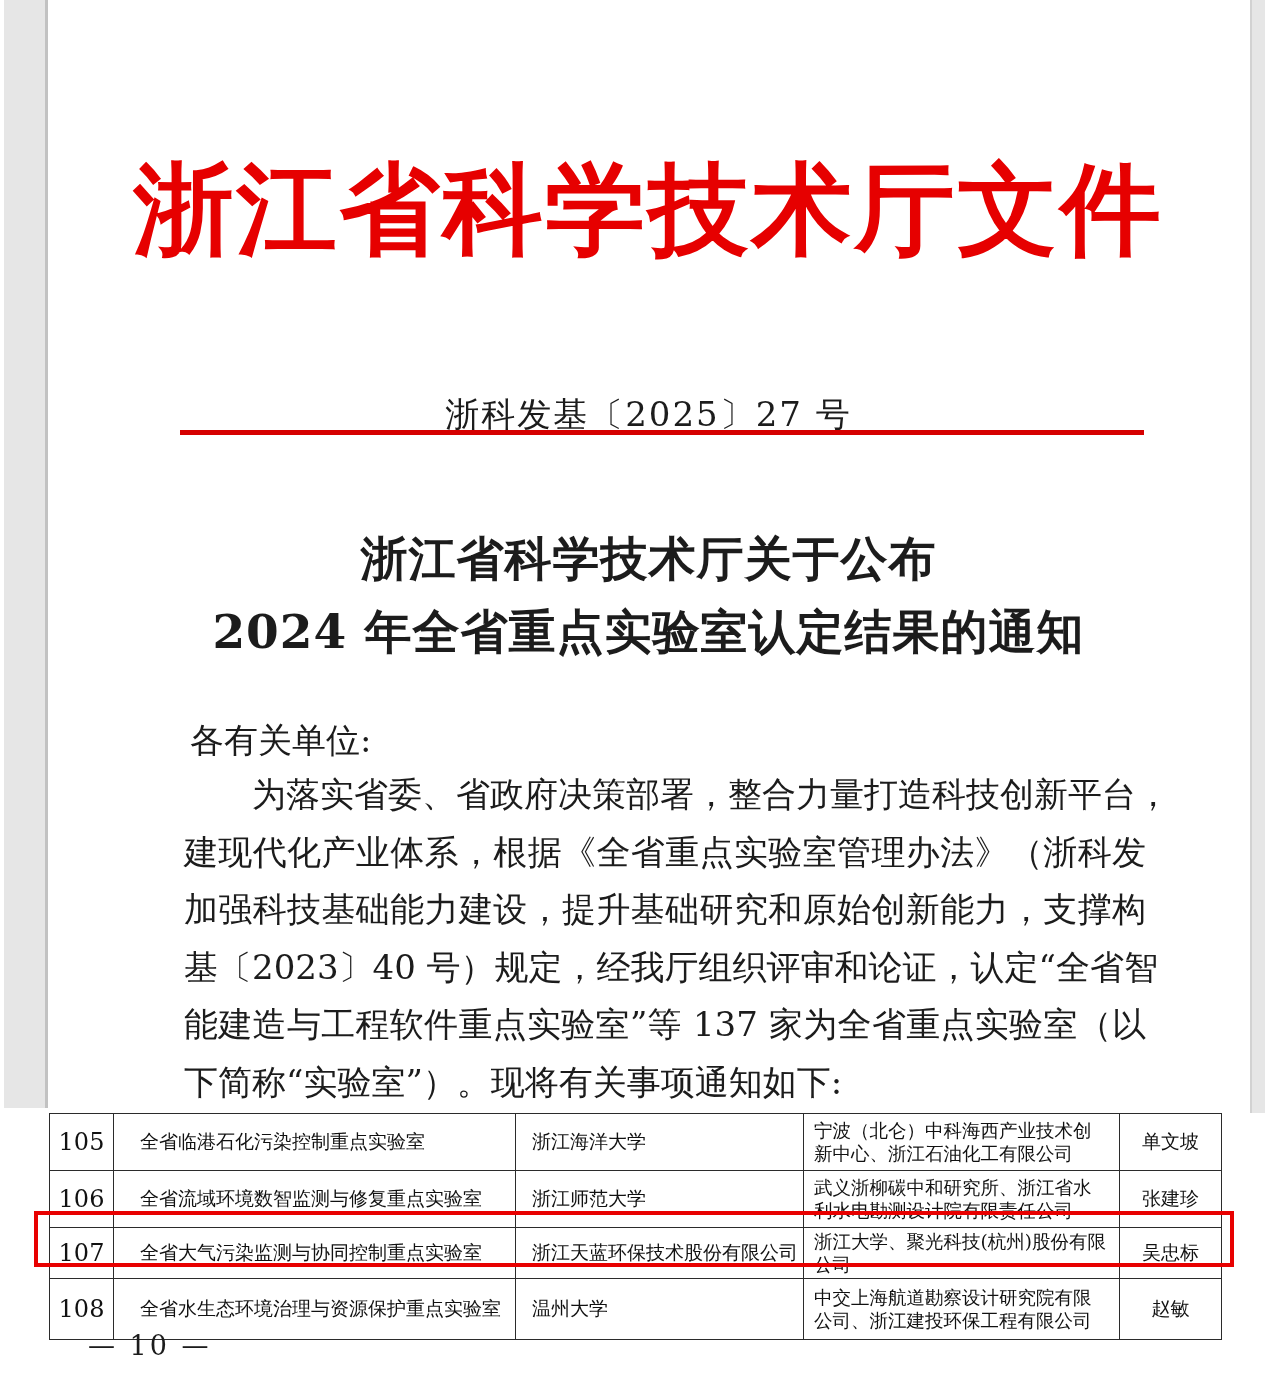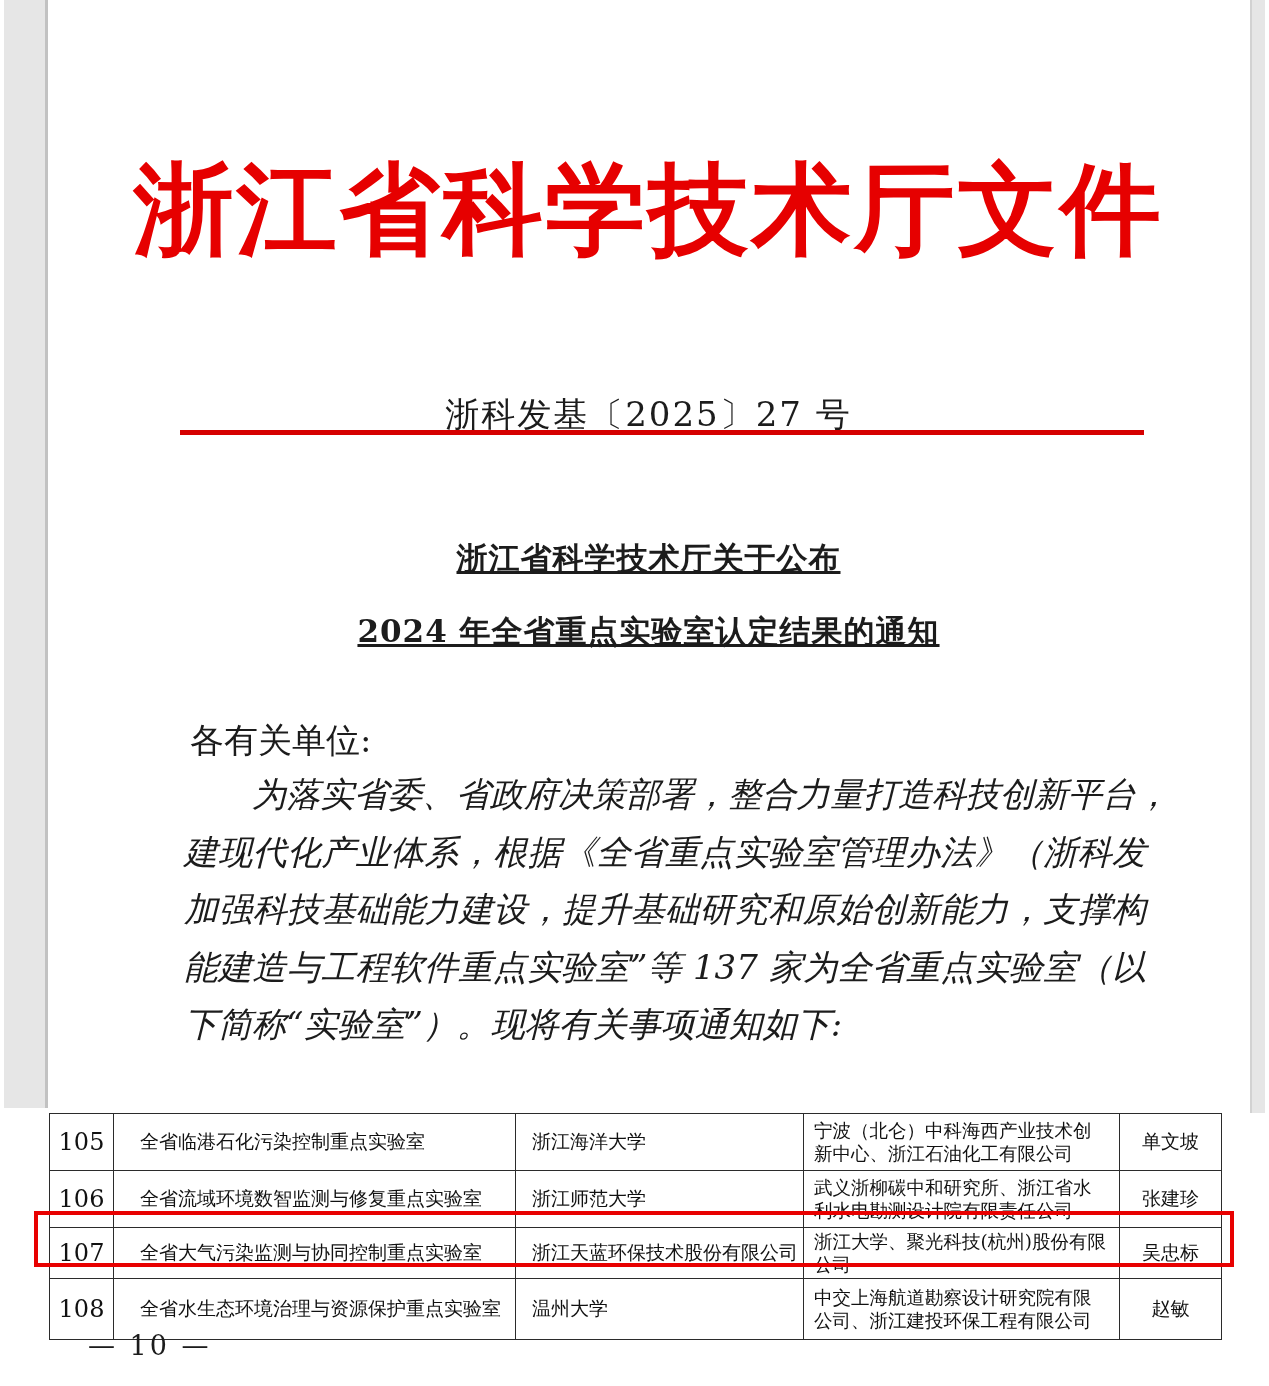--- a/index.html
+++ b/index.html
@@ -37,33 +37,32 @@
     text-align:center; font-size:34px; letter-spacing:2px;
     white-space:nowrap;
     margin-top:36px;
   }
   .red-rule {
     position:absolute; left:176px; top:430px; width:964px; height:5px;
     background:var(--rule-red,#d60000);
   }
   .notice-title {
     position:absolute; left:43px; top:522px; width:1203px;
-    text-align:center; font-size:31px; font-weight:bold; line-height:73px;
+    text-align:center; font-size:47px; font-weight:bold; line-height:73px;
     letter-spacing:1px;
-    text-decoration:underline;
   }
   .salutation {
     position:absolute; left:186px; top:718px;
     font-size:34px; white-space:nowrap;
   }
   .body-para {
     position:absolute; left:180px; top:766px; width:962px;
     font-size:34px; line-height:57.5px;
   }
-  .body-line { text-align:justify; text-align-last:justify; white-space:nowrap;font-style:italic; }
+  .body-line { text-align:justify; text-align-last:justify; white-space:nowrap; }
   .body-line.first { text-indent:68px; }
   .body-line.last  { text-align-last:left; white-space:nowrap; }
   
   table.results {
     position:absolute; left:45px; top:1113px; width:1172px;
     border-collapse:collapse; table-layout:fixed;
     font-size:19px; color:#111;
     background:#ffffff;
   }
   table.results td {
@@ -108,20 +107,21 @@
     <div>浙江省科学技术厅关于公布</div>
     <div>2024 年全省重点实验室认定结果的通知</div>
   </div>
 
   <div class="salutation">各有关单位:</div>
 
   <div class="body-para">
     <div class="body-line first">为落实省委、省政府决策部署，整合力量打造科技创新平台，</div>
     <div class="body-line">建现代化产业体系，根据《全省重点实验室管理办法》（浙科发</div>
     <div class="body-line">加强科技基础能力建设，提升基础研究和原始创新能力，支撑构</div>
+    <div class="body-line">基〔2023〕40 号）规定，经我厅组织评审和论证，认定“全省智</div>
     <div class="body-line">能建造与工程软件重点实验室”等 137 家为全省重点实验室（以</div>
     <div class="body-line last">下简称“实验室”）。现将有关事项通知如下:</div>
   </div>
 
   <table class="results">
     <colgroup>
       <col style="width:64px">
         <col style="width:402px">
         <col style="width:288px">
         <col style="width:316px">

